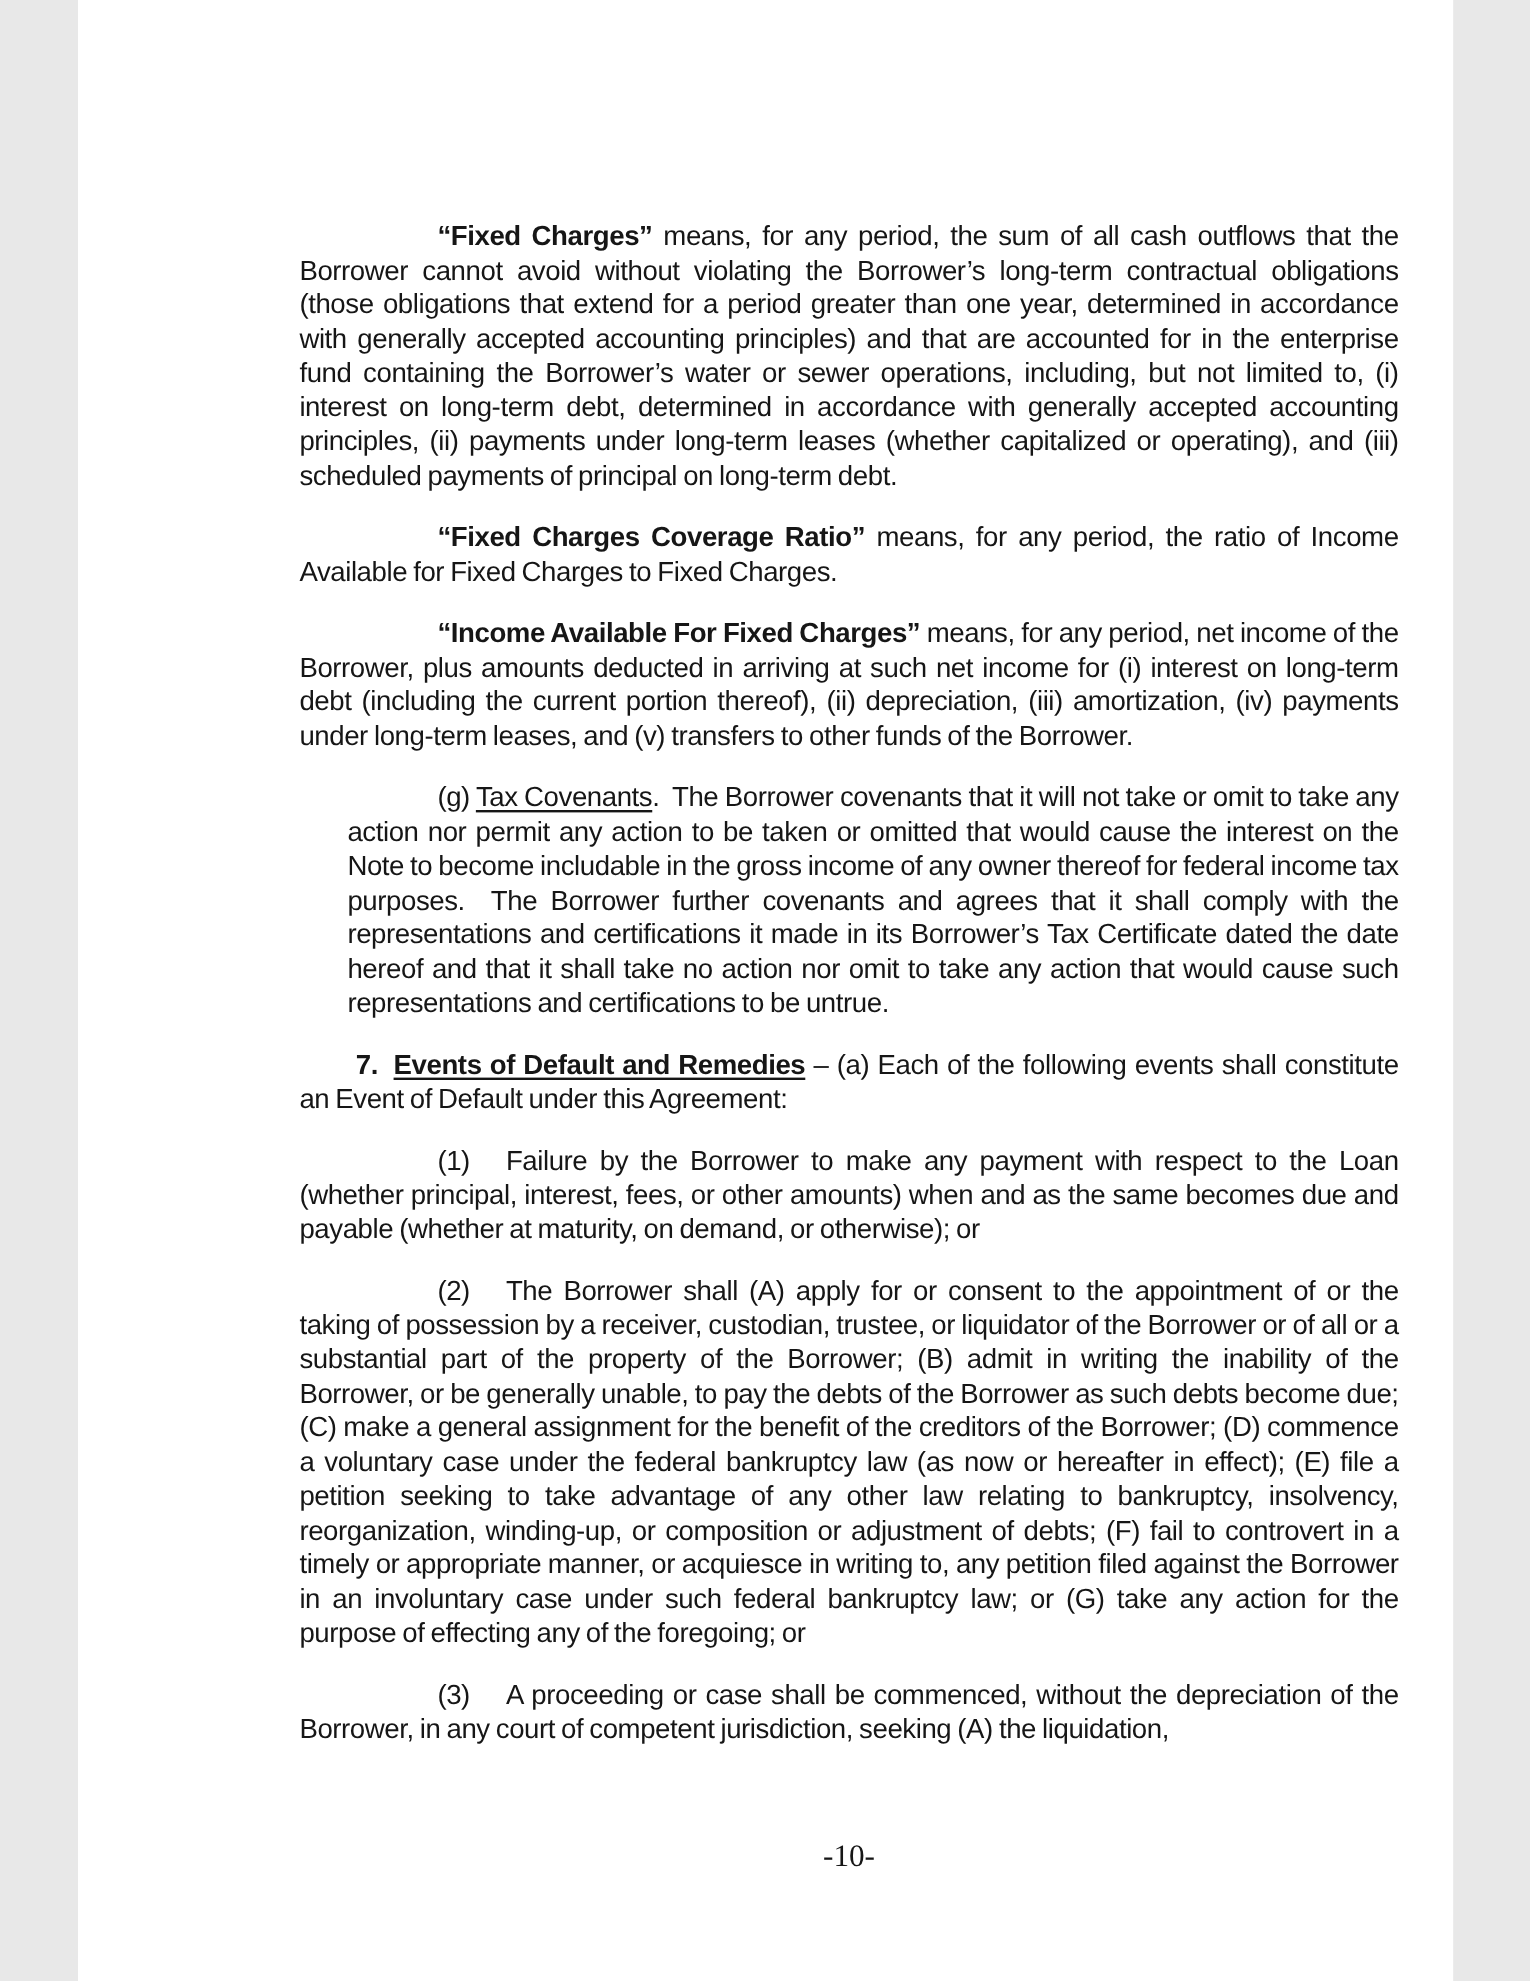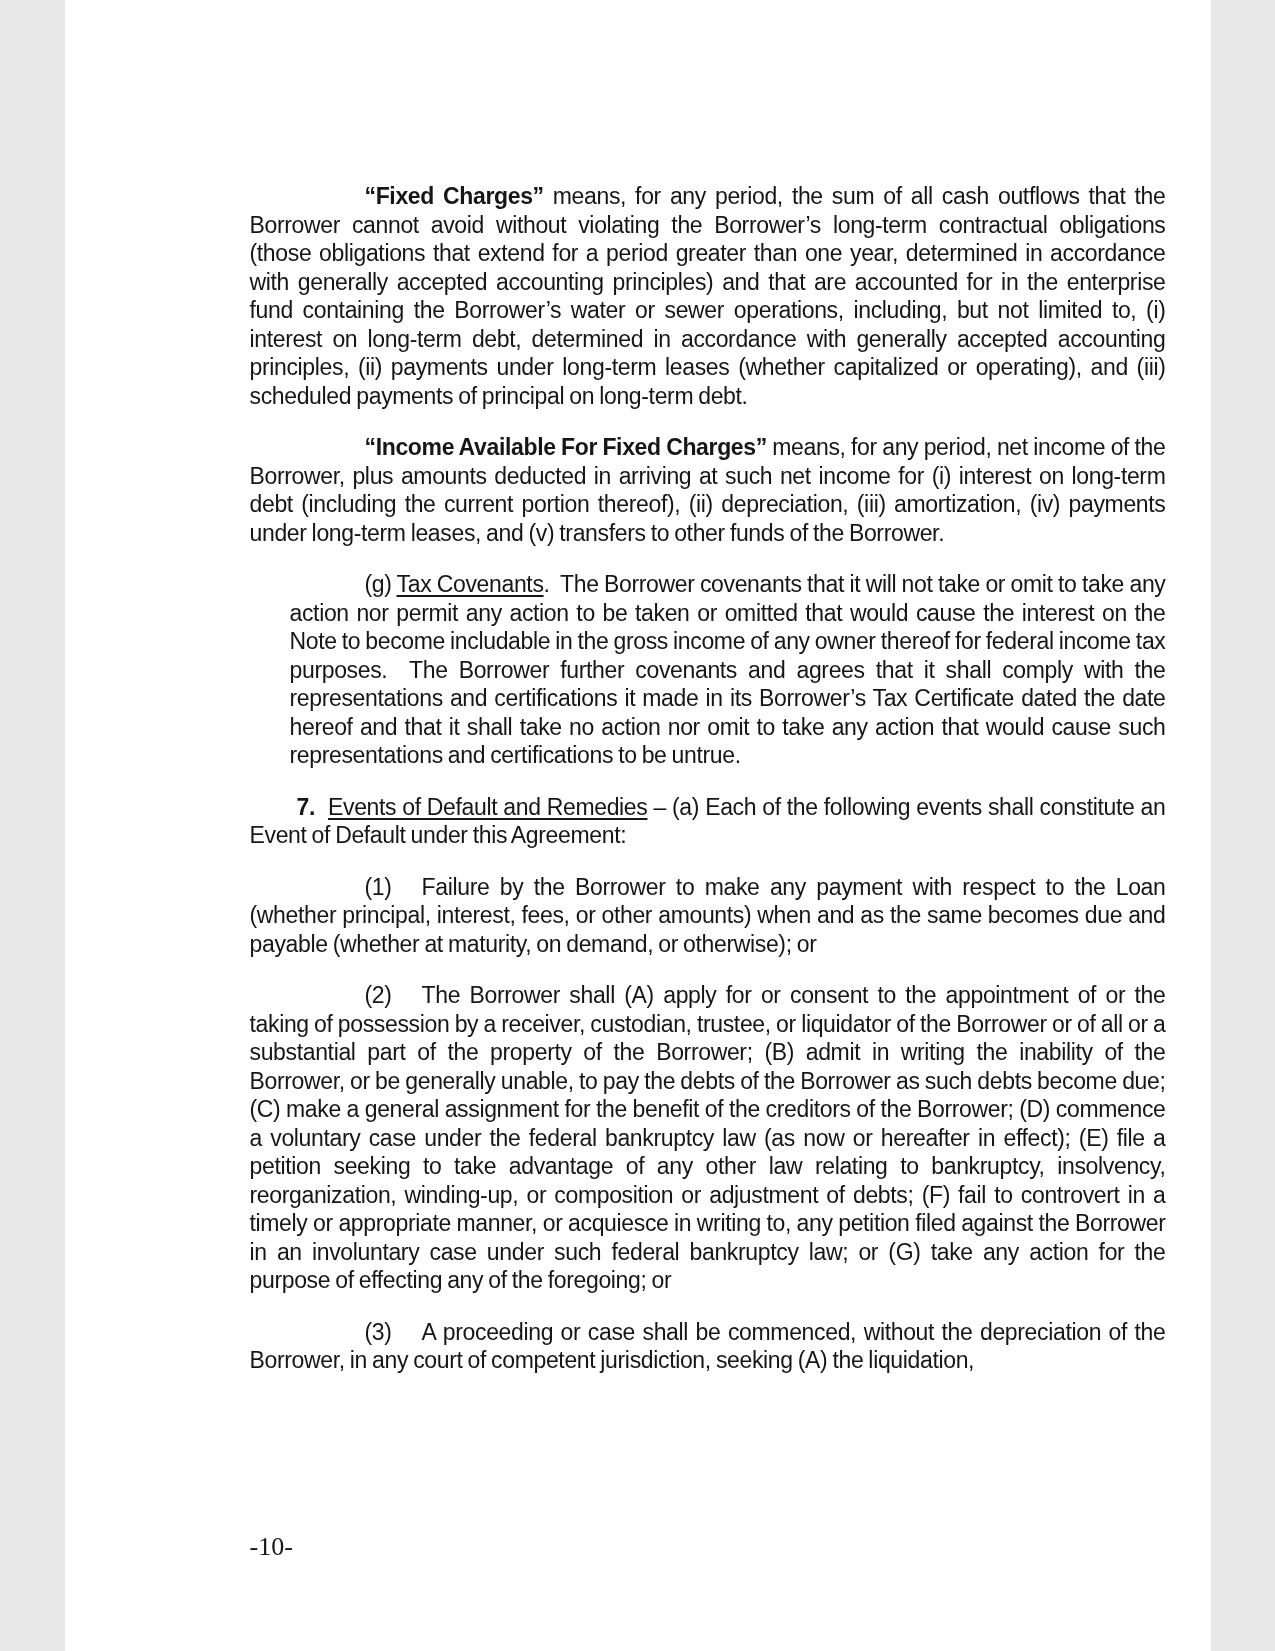--- a/index.html
+++ b/index.html
@@ -31,40 +31,41 @@
     text-align: justify;
     color: inherit;
   }
   .kind-definition { text-indent: 115px; }
   .kind-subsection { text-indent: 75px; margin-left: 40px; }
   .kind-section    { text-indent: 47px; }
   .kind-item       { text-indent: 115px; }
   .seg-normal { font-weight: normal; }
   .seg-bold { font-weight: bold; }
   .seg-underline { text-decoration: underline; text-underline-offset: 3px; }
-  .seg-bold-underline { font-weight: normal; text-decoration: underline; text-underline-offset: 3px; }
+  .seg-bold-underline { font-weight: bold; text-decoration: underline; text-underline-offset: 3px; }
   .seg-tab { display: inline-block; width: 30px; }
   .seg-tab-sm { display: inline-block; width: 13px; }
   .page-footer {
     position: absolute;
     left: 185px;
     top: 1532px;
     width: 916px;
-    text-align: left;
+    text-align: center;
     font-family: "Liberation Serif", "DejaVu Serif", serif;
     font-size: 26px;
     color: inherit;
   }
 </style>
 </head>
 <body>
 
 <div class="page" style="background: rgb(255, 255, 255); color: rgb(22, 22, 22);">
   <div class="doc-body" id="doc-body">
       <p class="para kind-definition"><span class="seg-bold">“Fixed Charges”</span><span class="seg-normal"> means, for any period, the sum of all cash outflows that the Borrower cannot avoid without violating the Borrower’s long-term contractual obligations (those obligations that extend for a period greater than one year, determined in accordance with generally accepted accounting principles) and that are accounted for in the enterprise fund containing the Borrower’s water or sewer operations, including, but not limited to, (i) interest on long-term debt, determined in accordance with generally accepted accounting principles, (ii) payments under long-term leases (whether capitalized or operating), and (iii) scheduled payments of principal on long-term debt.</span></p>
+      <p class="para kind-definition"><span class="seg-bold">“Fixed Charges Coverage Ratio”</span><span class="seg-normal"> means, for any period, the ratio of Income Available for Fixed Charges to Fixed Charges.</span></p>
       <p class="para kind-definition"><span class="seg-bold">“Income Available For Fixed Charges”</span><span class="seg-normal"> means, for any period, net income of the Borrower, plus amounts deducted in arriving at such net income for (i) interest on long-term debt (including the current portion thereof), (ii) depreciation, (iii) amortization, (iv) payments under long-term leases, and (v) transfers to other funds of the Borrower.</span></p>
       <p class="para kind-subsection"><span class="seg-normal">(g) </span><span class="seg-underline">Tax Covenants</span><span class="seg-normal">.&nbsp; The Borrower covenants that it will not take or omit to take any action nor permit any action to be taken or omitted that would cause the interest on the Note to become includable in the gross income of any owner thereof for federal income tax purposes.&nbsp; The Borrower further covenants and agrees that it shall comply with the representations and certifications it made in its Borrower’s Tax Certificate dated the date hereof and that it shall take no action nor omit to take any action that would cause such representations and certifications to be untrue.</span></p>
       <p class="para kind-section"><span class="seg-bold">7.</span><span class="seg-tab-sm"></span><span class="seg-bold-underline">Events of Default and Remedies</span><span class="seg-normal"> – (a) Each of the following events shall constitute an Event of Default under this Agreement:</span></p>
       <p class="para kind-item"><span class="seg-normal">(1)</span><span class="seg-tab"></span><span class="seg-normal">Failure by the Borrower to make any payment with respect to the Loan (whether principal, interest, fees, or other amounts) when and as the same becomes due and payable (whether at maturity, on demand, or otherwise); or</span></p>
       <p class="para kind-item"><span class="seg-normal">(2)</span><span class="seg-tab"></span><span class="seg-normal">The Borrower shall (A) apply for or consent to the appointment of or the taking of possession by a receiver, custodian, trustee, or liquidator of the Borrower or of all or a substantial part of the property of the Borrower; (B) admit in writing the inability of the Borrower, or be generally unable, to pay the debts of the Borrower as such debts become due; (C) make a general assignment for the benefit of the creditors of the Borrower; (D) commence a voluntary case under the federal bankruptcy law (as now or hereafter in effect); (E) file a petition seeking to take advantage of any other law relating to bankruptcy, insolvency, reorganization, winding-up, or composition or adjustment of debts; (F) fail to controvert in a timely or appropriate manner, or acquiesce in writing to, any petition filed against the Borrower in an involuntary case under such federal bankruptcy law; or (G) take any action for the purpose of effecting any of the foregoing; or</span></p>
       <p class="para kind-item"><span class="seg-normal">(3)</span><span class="seg-tab"></span><span class="seg-normal">A proceeding or case shall be commenced, without the depreciation of the Borrower, in any court of competent jurisdiction, seeking (A) the liquidation,</span></p>
     </div>
   <div class="page-footer">-10-</div>
 </div>
 

